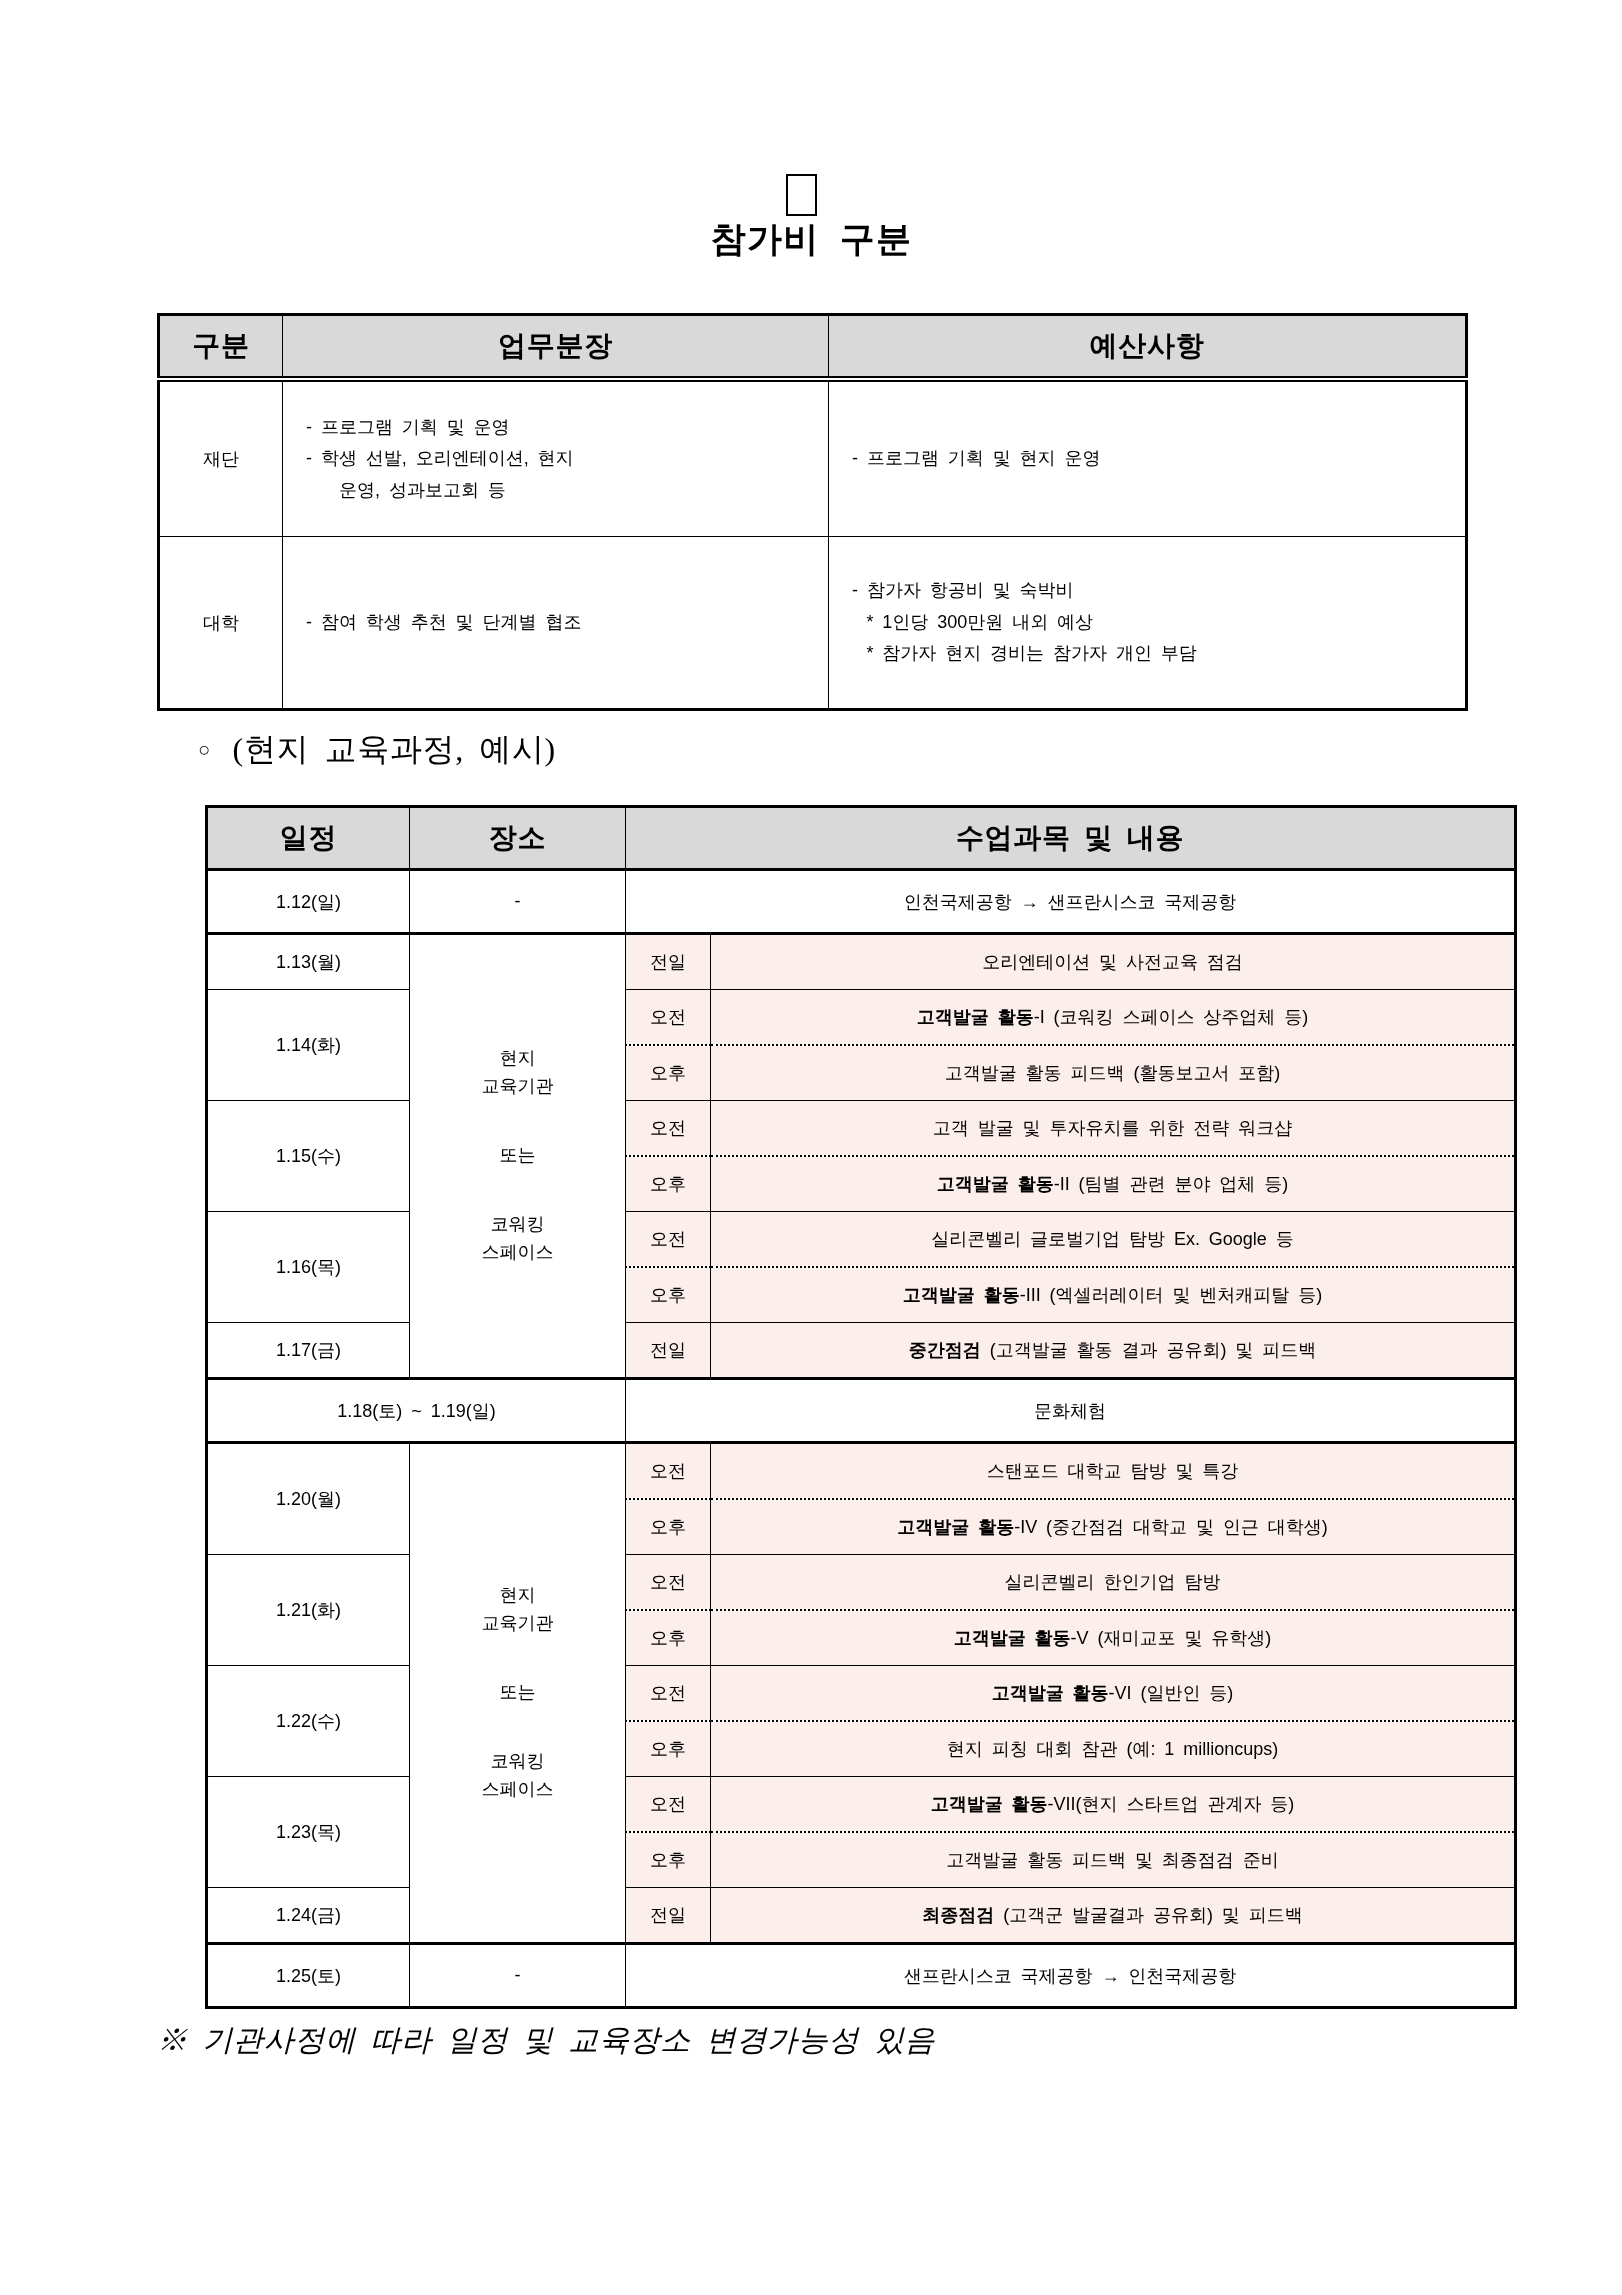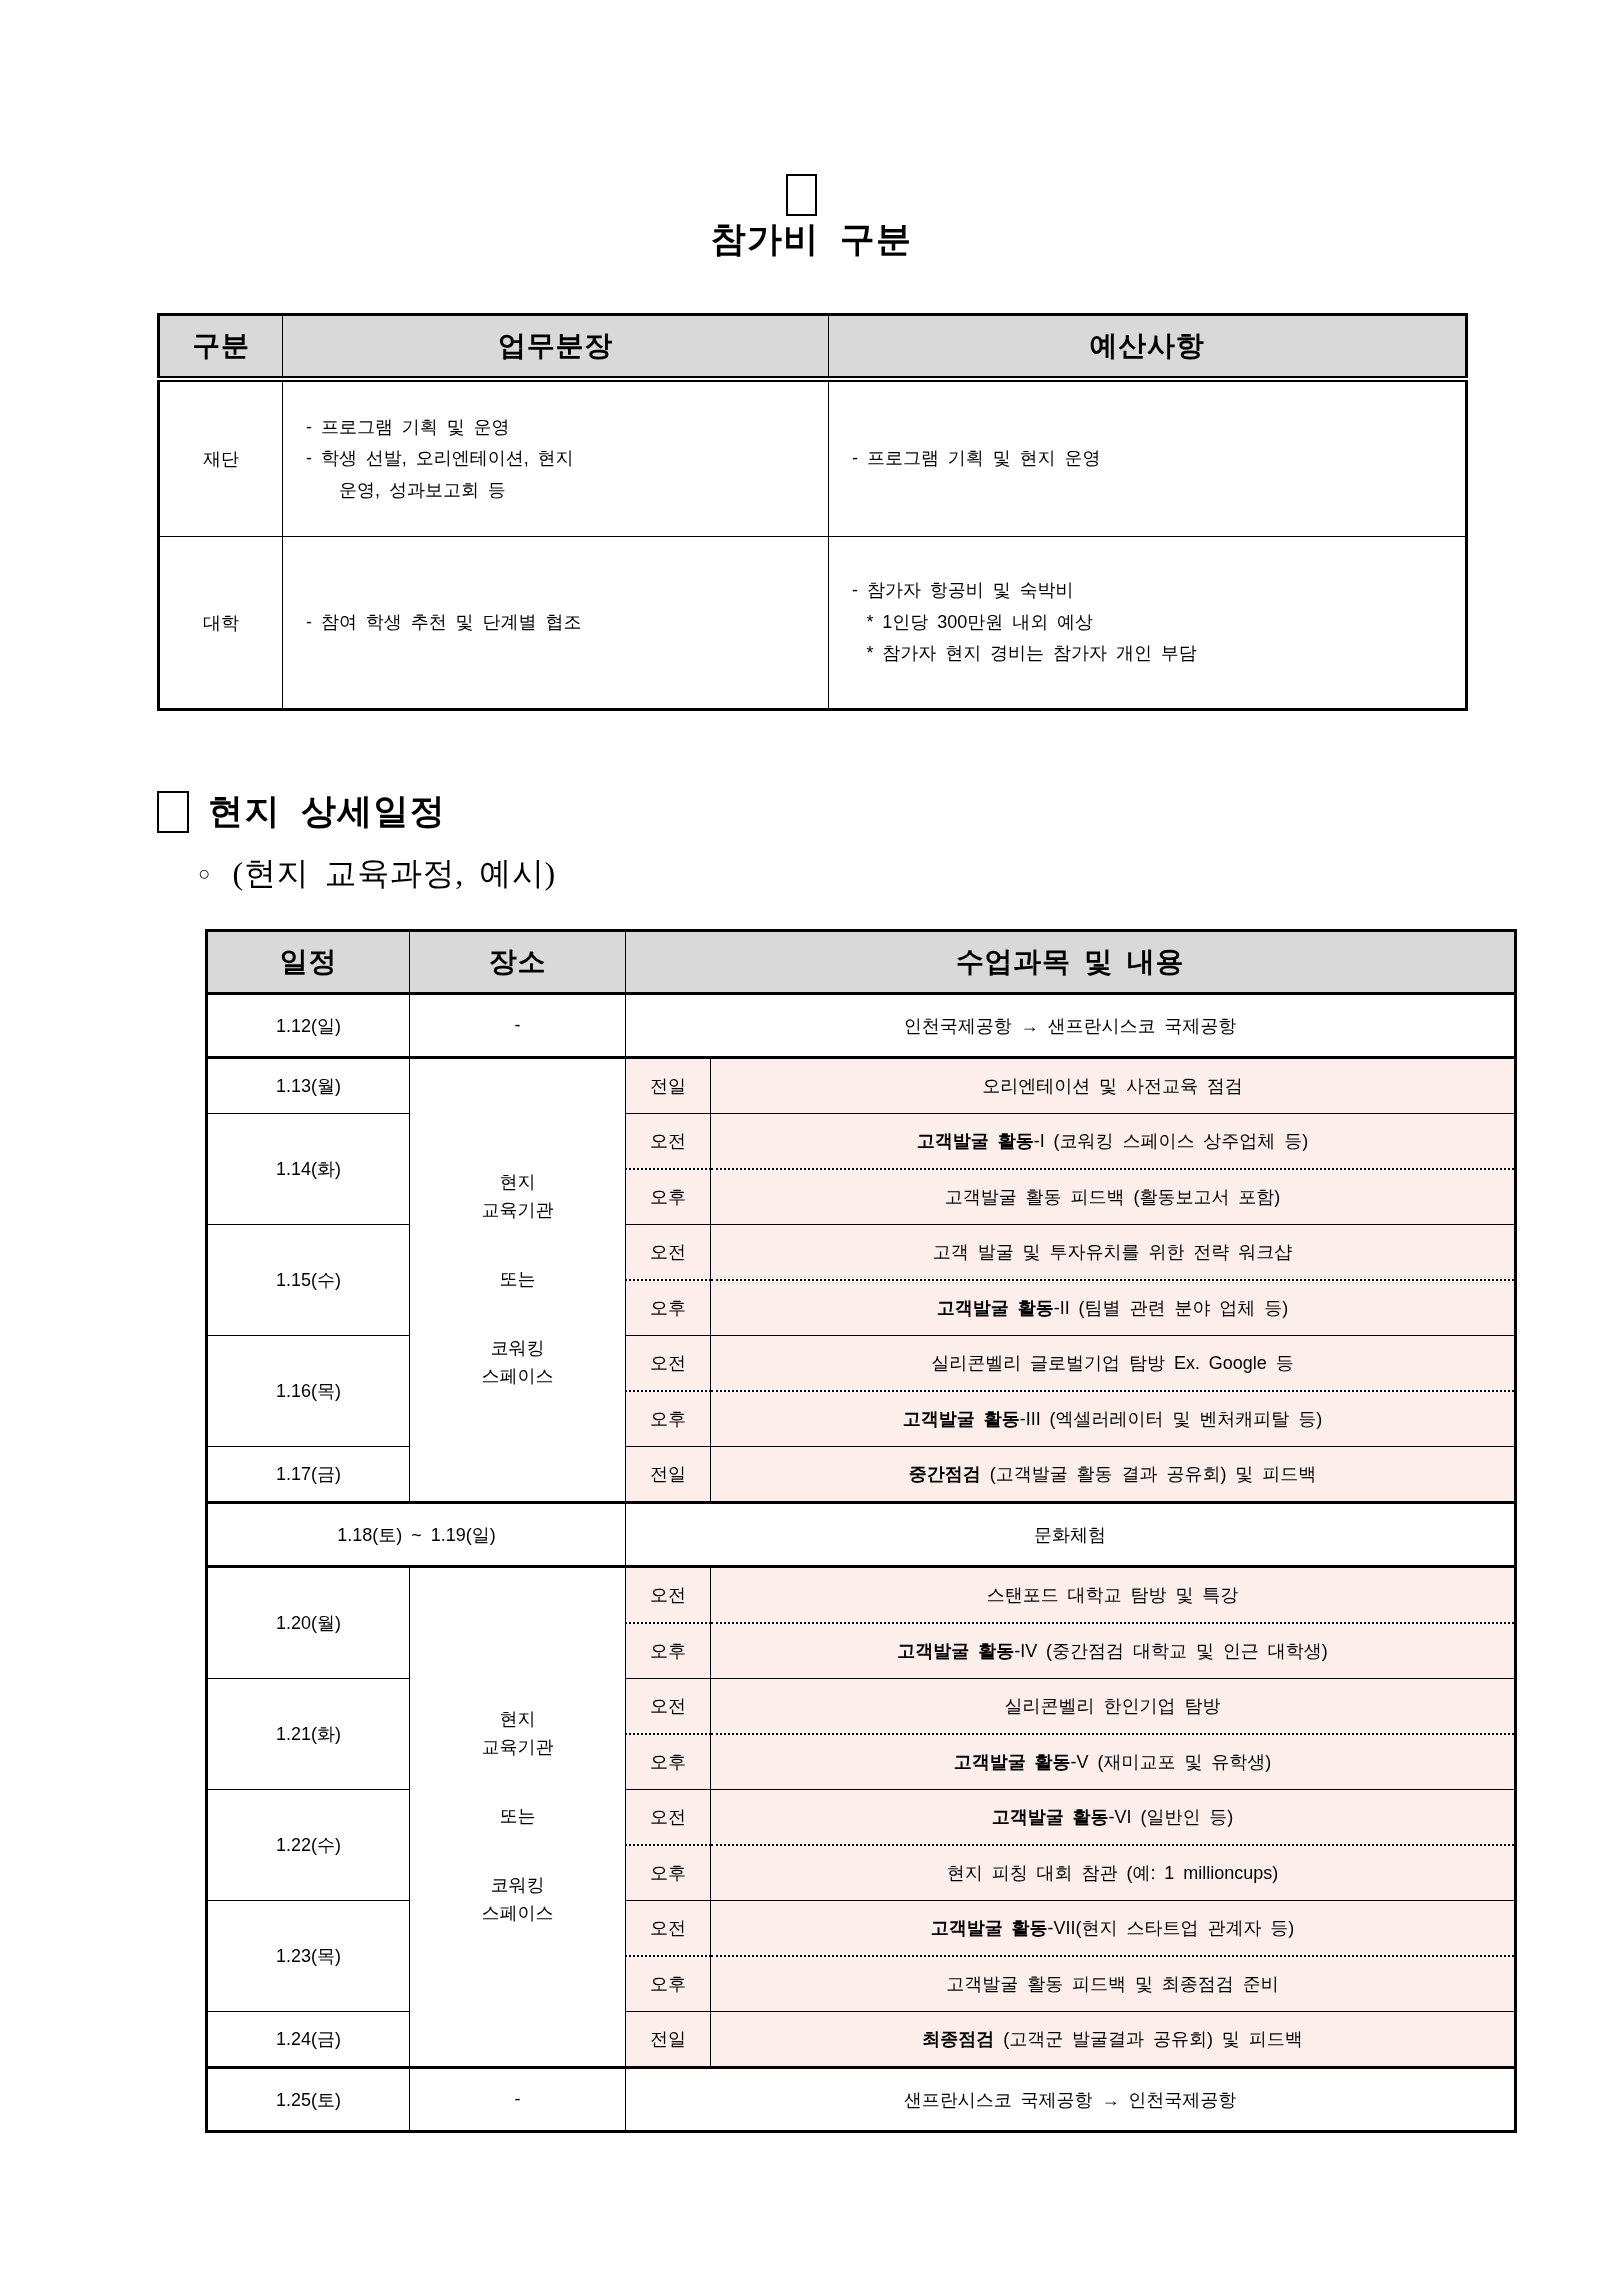--- a/index.html
+++ b/index.html
@@ -102,24 +102,20 @@
         <div class="budget">
           <div>- 참가자 항공비 및 숙박비</div>
           <div class="star">* 1인당 300만원 내외 예상</div>
           <div class="star">* 참가자 현지 경비는 참가자 개인 부담</div>
         </div>
       </td>
     </tr>
   </tbody>
     </table>
 
-  <div class="h1 h1-second">
-    <span class="sq"></span>
-    <span>현지 상세일정</span>
-  </div>
 
   <div class="sub">
     <span class="circ">○</span>
     <span>(현지 교육과정, 예시)</span>
   </div>
 
   <table class="sched">
     <colgroup>
         <col style="width:203px">
         <col style="width:216px">
@@ -243,15 +239,16 @@
     </tr>
 
     <tr class="rowA">
       <td>1.25(토)</td>
       <td>-</td>
       <td colspan="2">샌프란시스코 국제공항 → 인천국제공항</td>
     </tr>
   </tbody>
     </table>
 
+  <div class="footnote">※ 기관사정에 따라 일정 및 교육장소 변경가능성 있음</div>
 
 </div>
 
 
 </body></html>

